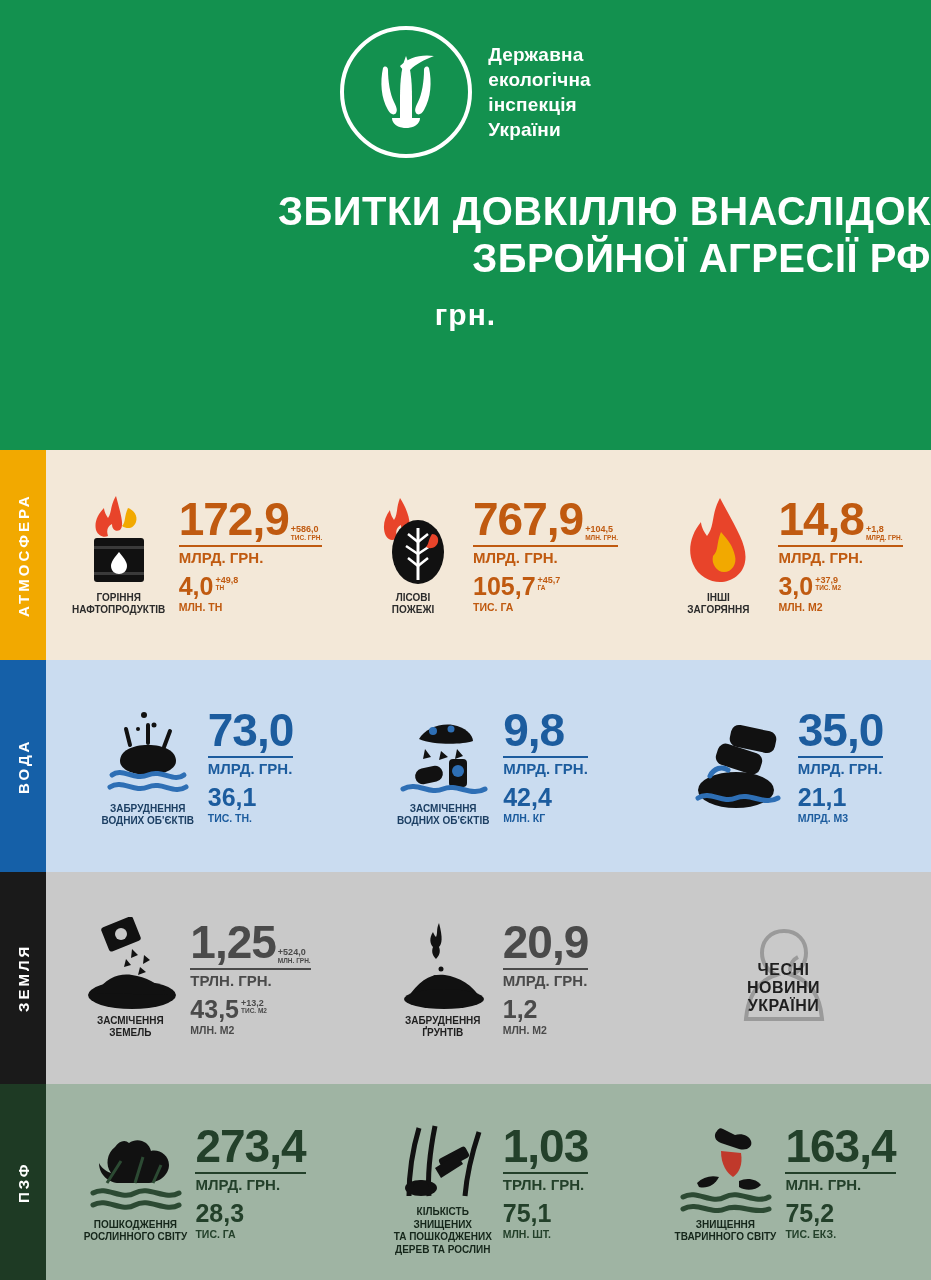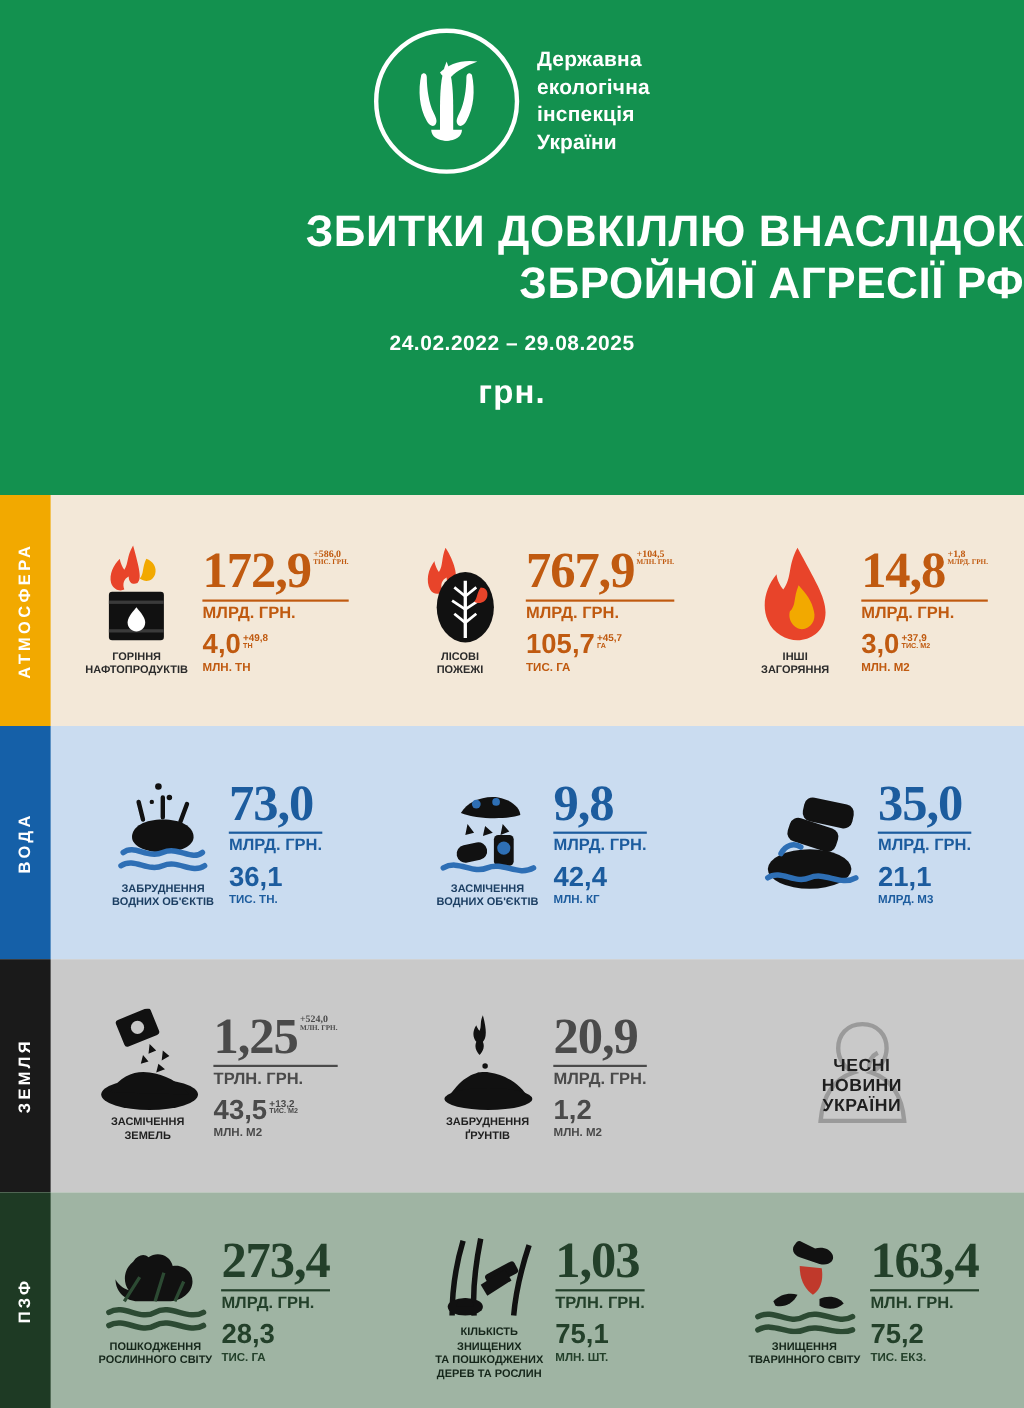--- a/index.html
+++ b/index.html
@@ -111,21 +111,21 @@
   .icon-box { height: 92px; display: flex; align-items: flex-end; justify-content: center; }
   .icon-caption {
     font-weight: bold;
     font-size: 10px;
     line-height: 1.25;
     text-align: center;
     margin-top: 6px;
     text-transform: uppercase;
   }
   .vals { display: flex; flex-direction: column; align-items: flex-start; }
-  .big-row { display: flex; align-items: flex-start; font-family: Liberation Serif, serif; }
+  .big-row { display: flex; align-items: flex-end; }
   .big-num { font-weight: bold; font-size: 46px; line-height: .96; letter-spacing: -1px; }
   .delta { font-size: 9px; font-weight: bold; line-height: 1.05; margin-left: 2px; margin-top: 2px; text-align: left; }
   .delta .d2 { font-size: 6.5px; display: block; }
   .unit-line {
     font-weight: bold; font-size: 15px;
     border-top: 2px solid currentColor;
     margin-top: 3px; padding-top: 2px;
     width: 100%;
     text-transform: uppercase;
   }
@@ -179,21 +179,20 @@
         <div>екологічна</div>
         <div>інспекція</div>
         <div>України</div>
       </div>
     </div>
 
     <div class="main-title">
       <div>ЗБИТКИ ДОВКІЛЛЮ ВНАСЛІДОК</div>
       <div>ЗБРОЙНОЇ АГРЕСІЇ РФ</div>
     </div>
-    <div class="date-range">24.02.2022 – 29.08.2025</div>
     <div class="grand-total">
       <span class="cur">грн.</span>
     </div>
   </div>
 
   <div class="section" id="sec-atmosphere">
     <div class="side-label">АТМОСФЕРА</div>
     <div class="cards">
 
       <div class="card">

